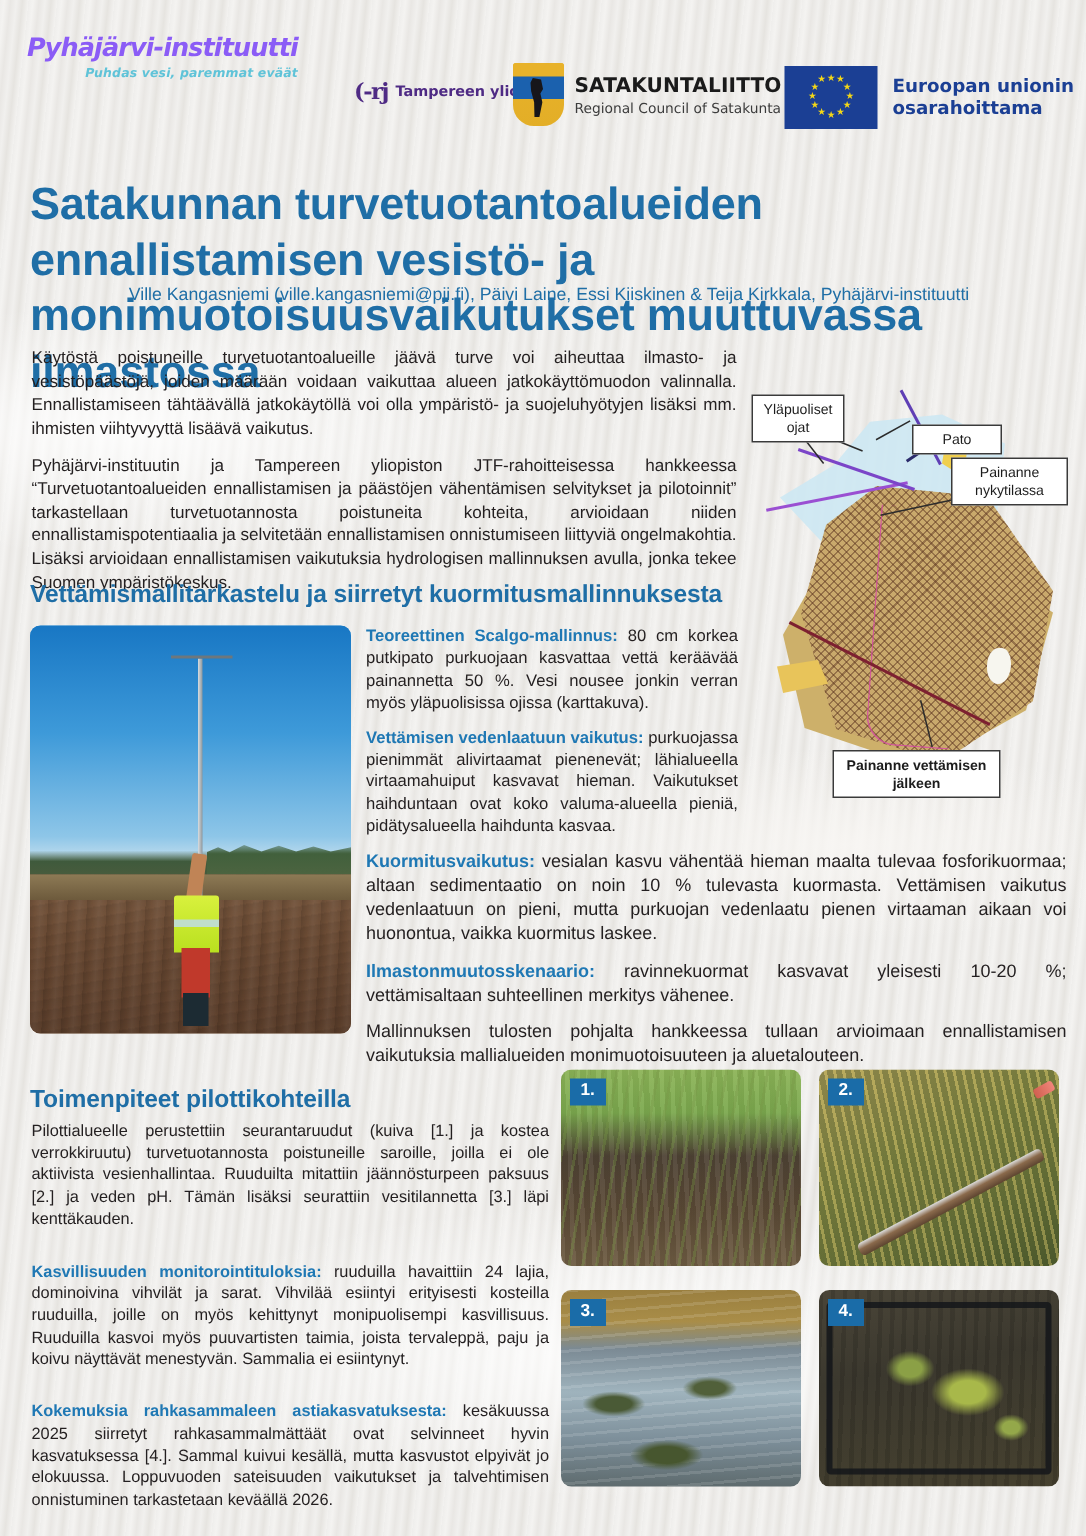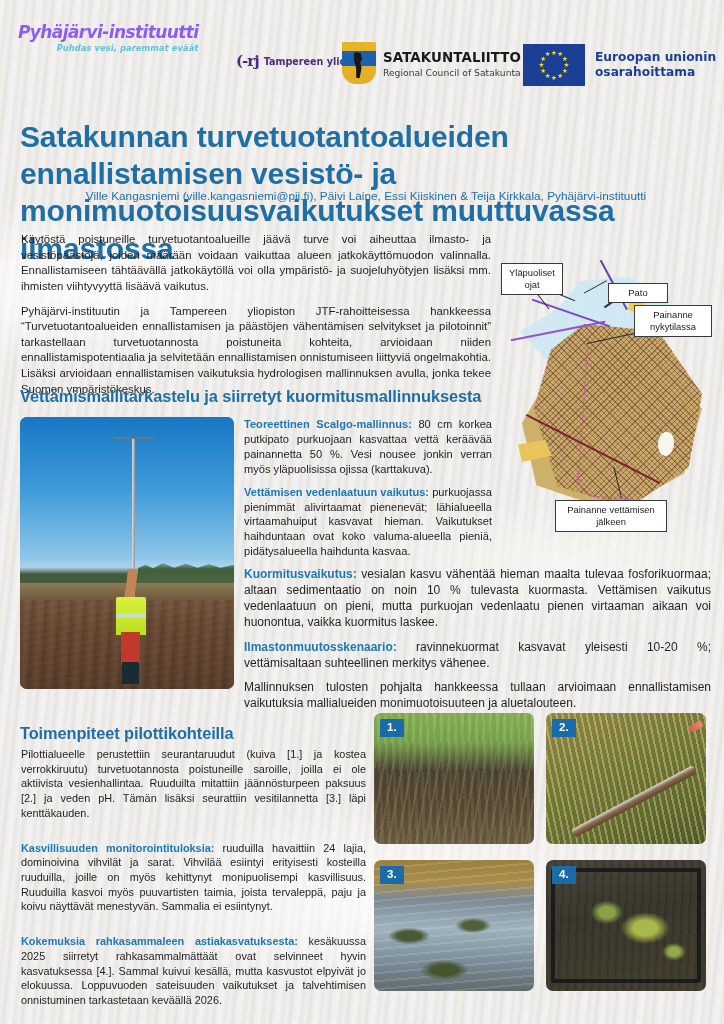--- a/index.html
+++ b/index.html
@@ -301,21 +301,21 @@
     font-size: 9.4px;
     line-height: 1.28;
     text-align: center;
     padding: 3px 5px;
     color: #1c1c1c;
     z-index: 5;
   }
   #callout-ylapuoliset { left: 501px; top: 263px; width: 62px; }
   #callout-pato        { left: 608px; top: 267px; width: 60px; margin-top: 16px; }
   #callout-painanne-nyky { left: 634px; top: 305px; width: 78px; }
-  #callout-painanne-vet  { left: 555px; top: 500px; width: 112px; }
+  #callout-painanne-vet  { left: 555px; top: 500px; width: 112px; font-weight: bold; }
 
   .leader { position:absolute; background:#2b2b2b; height:1px; z-index:4; transform-origin: 0 0; }
   #leader-1 { left: 540px; top: 286px; width: 38px; transform: rotate(22deg); }
   #leader-1b { left: 531px; top: 285px; width: 30px; transform: rotate(52deg); }
   #leader-2 { left: 607px; top: 281px; width: 26px; transform: rotate(151deg); }
   #leader-3 { left: 634px; top: 334px; width: 48px; transform: rotate(168deg); }
   #leader-4 { left: 621px; top: 498px; width: 32px; transform: rotate(-104deg); }
 
   
   .grid-photo {

